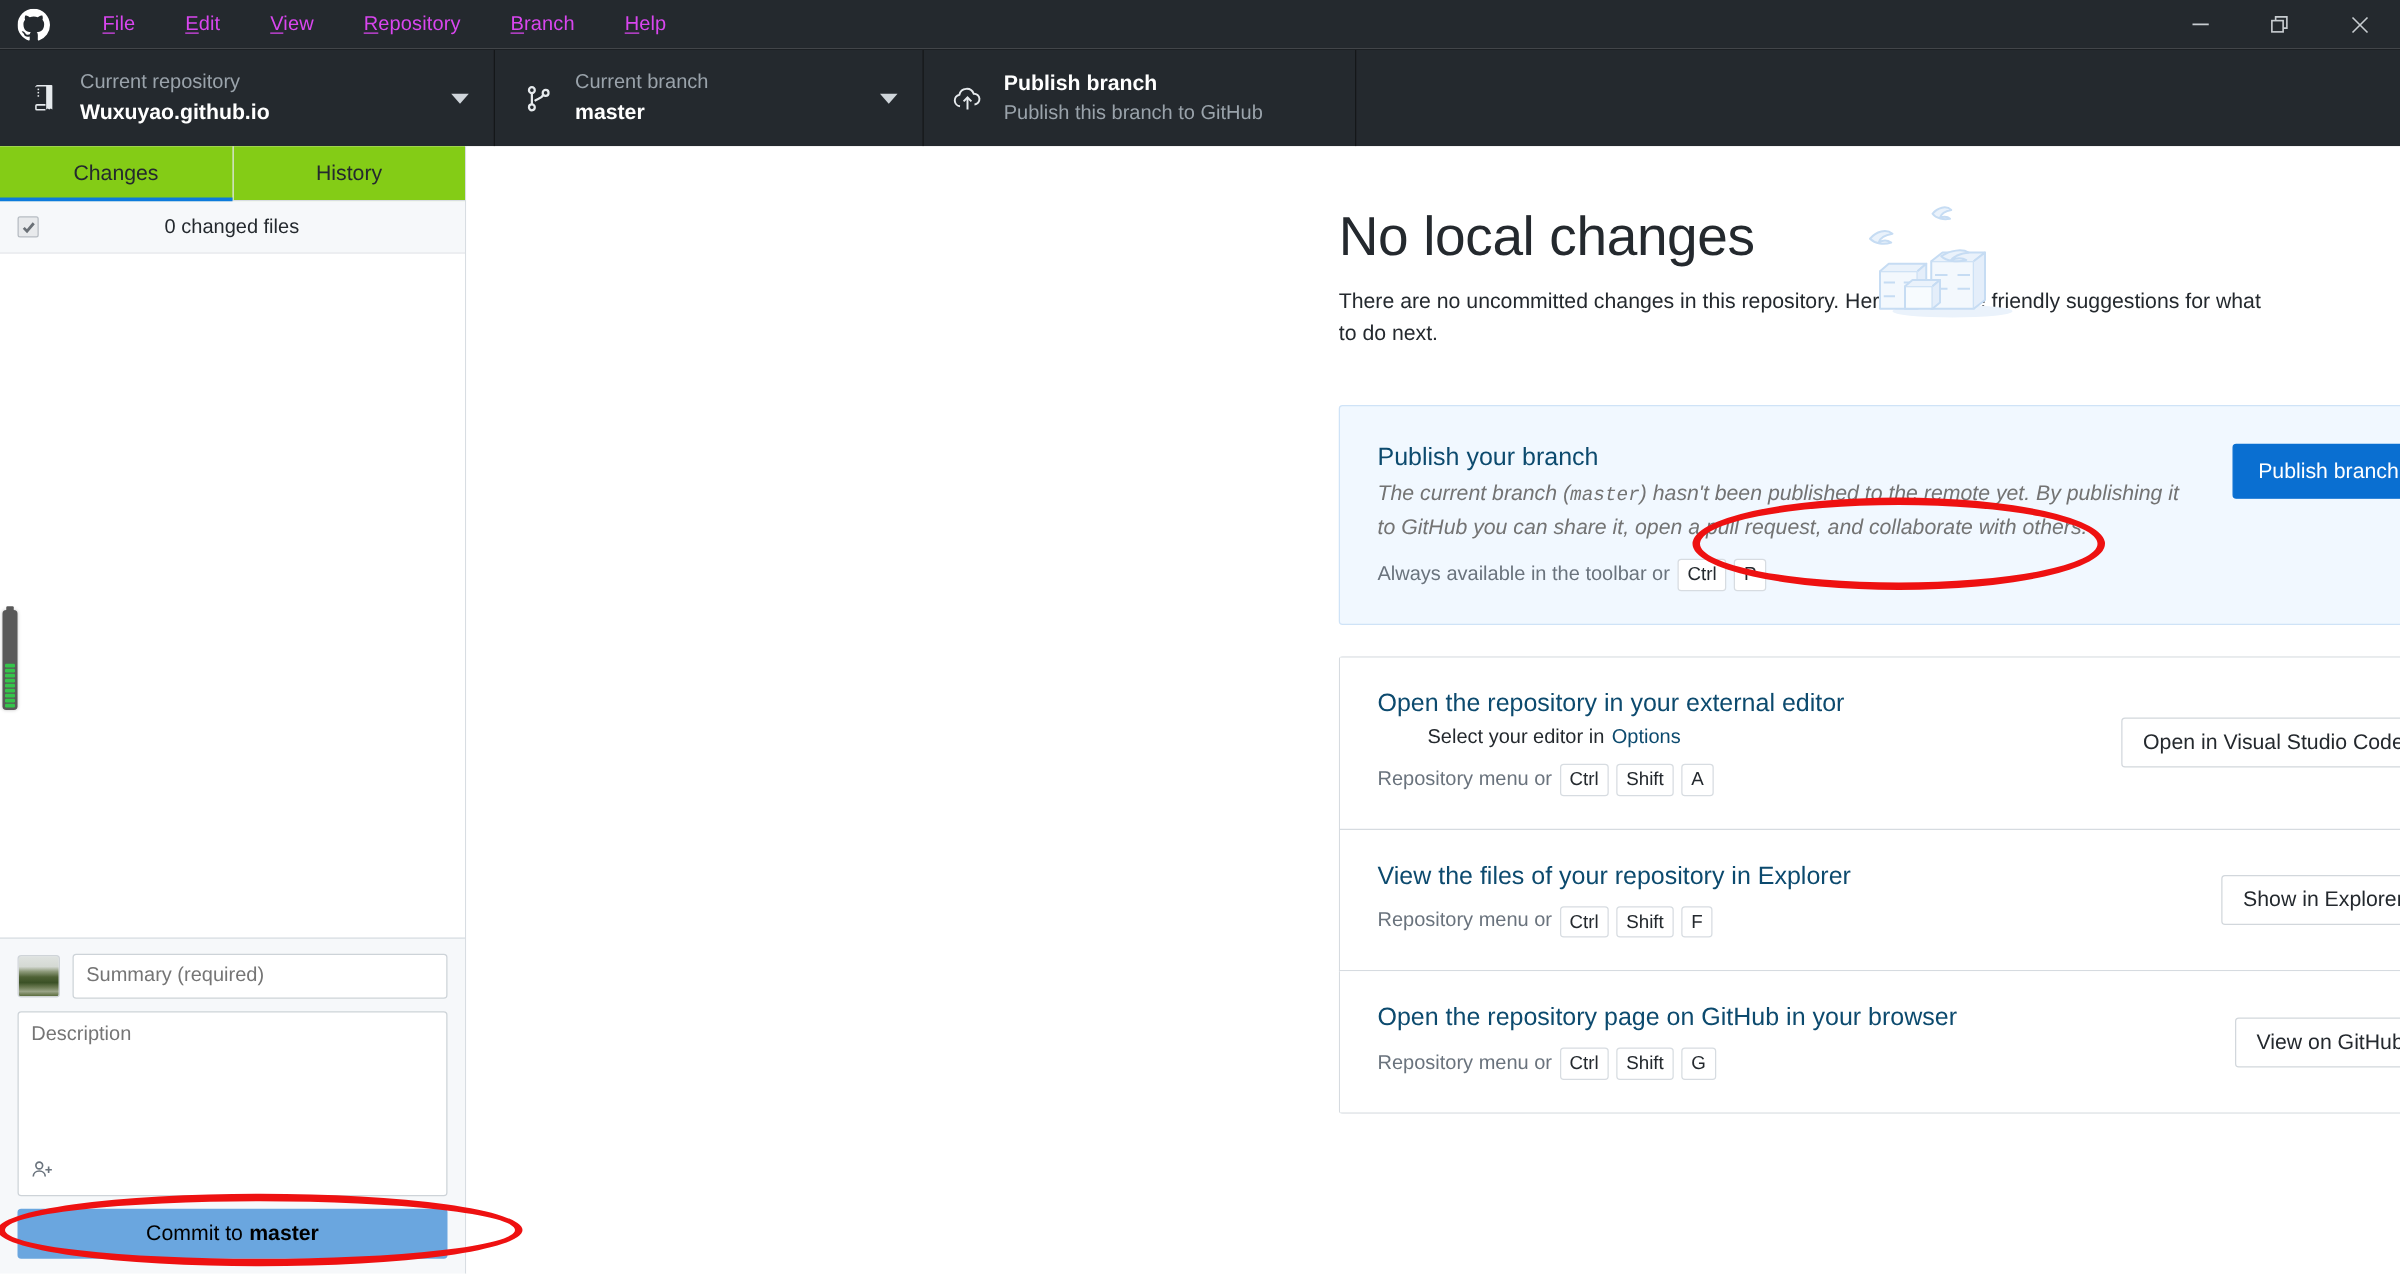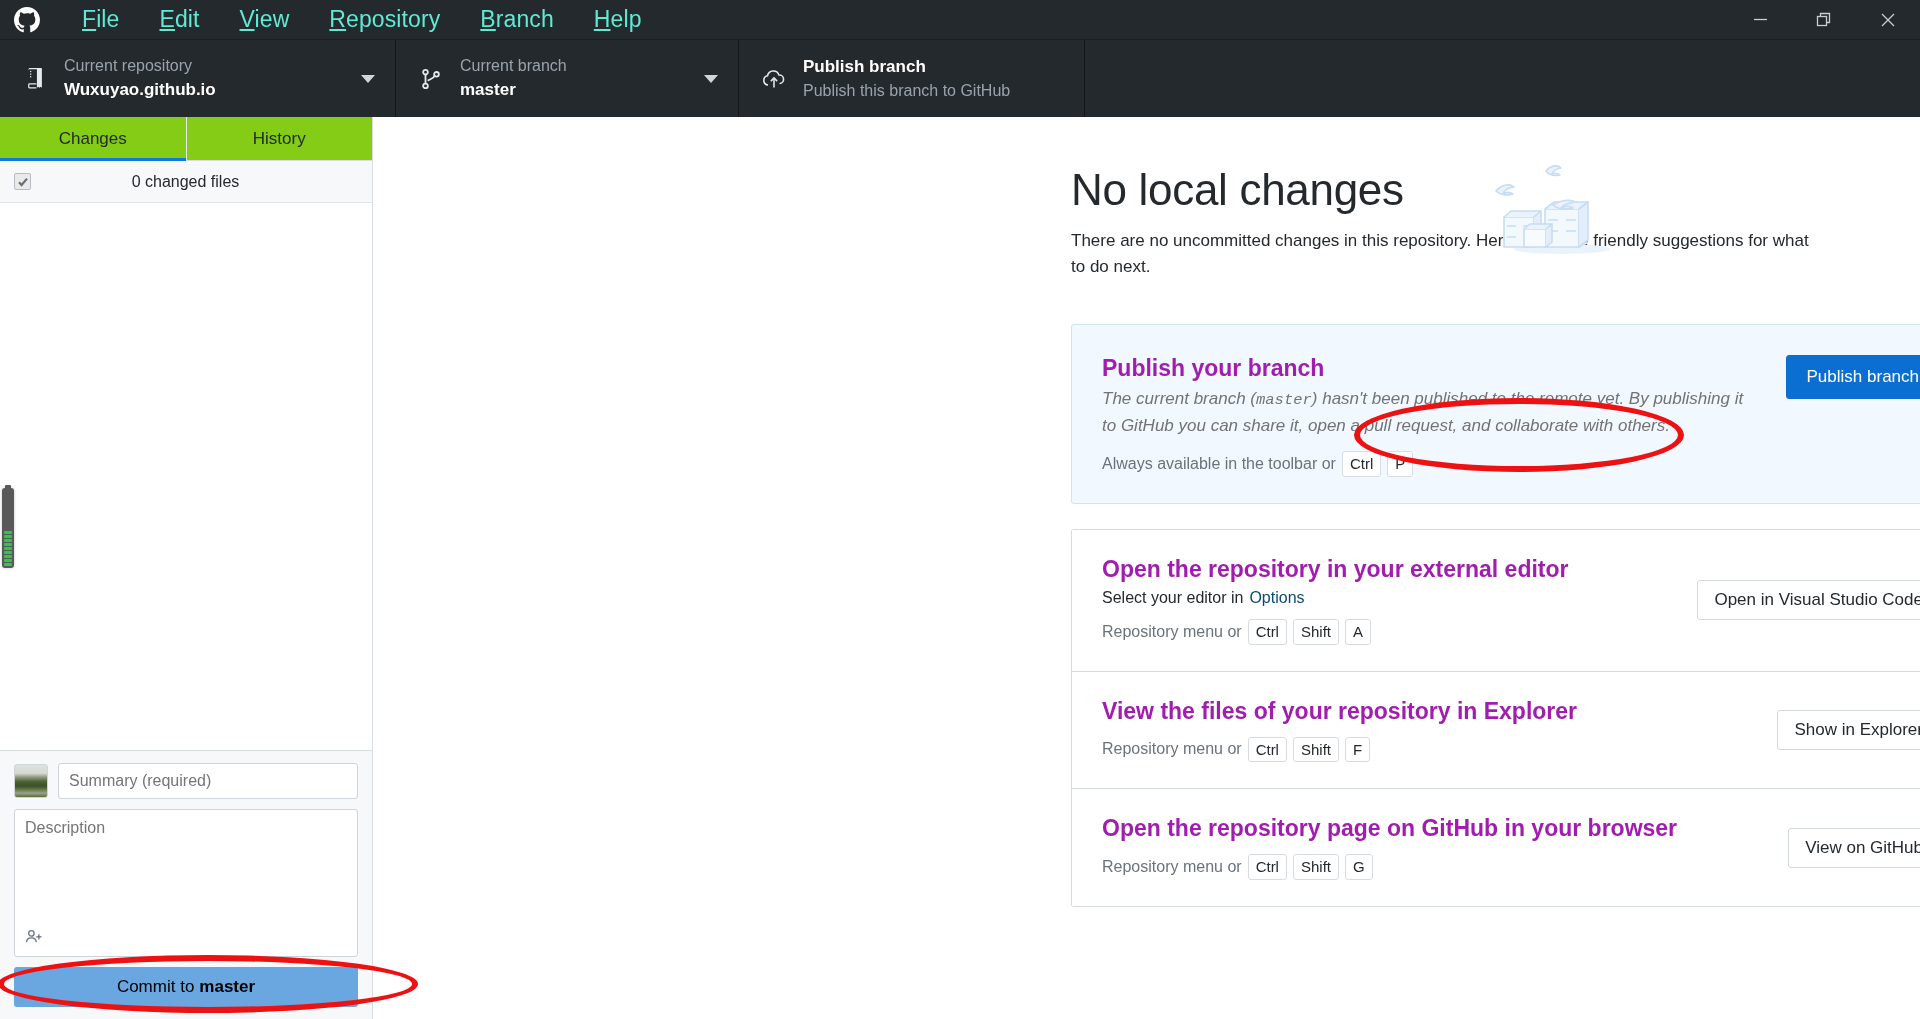--- a/index.html
+++ b/index.html
@@ -12,21 +12,21 @@
   #app { position: relative; width: 1920px; height: 1019px; }
 
   
   .titlebar {
     height: 39px; background: #24292e; display: flex; align-items: center;
     position: relative;
   }
   .gh-logo { width: 42px; display: flex; justify-content: center; align-items: center; margin-left: 6px;}
   .menu { display: flex; align-items: center; margin-left: 14px; }
   .menu-item {
-    color: #5eead4; font-size: 23px; padding: 4px 20px; cursor: default;
+    color: #d946ef; font-size: 16px; padding: 4px 20px; cursor: default;
     letter-spacing: .1px;
   }
   .menu-item u { text-decoration: underline; text-underline-offset: 2px; }
   .winctrls { position: absolute; right: 0; top: 0; height: 39px; display: flex; }
   .winctrl {
     width: 64px; height: 39px; display: flex; align-items: center; justify-content: center;
   }
   .winctrl svg { stroke: #c8cdd1; fill: none; stroke-width: 1.3; }
 
   
@@ -133,21 +133,21 @@
     border: 1px solid #d6dbe0; background: #fff; display: flex; align-items: center;
     padding: 26px 30px; gap: 20px;
   }
   .card.hero {
     background: #f1f8ff; border-color: #cfe3f7; border-radius: 3px; align-items: flex-start;
     padding: 30px 30px 26px 30px;
   }
   .card + .card { border-top: none; }
   .cards-group { margin-top: 25px; border-radius: 3px; overflow: hidden; }
   .card-body { flex: 1; min-width: 0; }
-  .card-title { font-size: 23px; font-weight: bold; color: #a21caf; margin-bottom: 4px; }
+  .card-title { font-size: 20px; font-weight: normal; color: #0c4a6e; margin-bottom: 4px; }
   .card-text { font-size: 17px; color: #737373; line-height: 1.56; max-width: 660px; font-style: italic; }
   .mono { font-family: "Liberation Mono", monospace; font-size: 15.5px; }
   .card-sub { margin-top: 12px; font-size: 16px; color: #6a737d; display: flex; align-items: center; gap: 6px; flex-wrap: wrap;}
   .kbd {
     display: inline-block; border: 1px solid #d7dce1; border-radius: 3px; background: #fff;
     padding: 1px 7px; font-size: 15px; color: #24292e; line-height: 1.45;
     font-family: "Liberation Sans", sans-serif;
   }
   a.link { color: #0c4a6e; text-decoration: none; }
   .btn {
@@ -355,21 +355,21 @@
               </div>
             </div>
             <button class="btn-primary">Publish branch</button>
           </div>
 
           <div class="cards-group">
 
             <div class="card">
               <div class="card-body">
                 <div class="card-title">Open the repository in your external editor</div>
-                <div class="card-sub" style="margin-top:6px;color:#24292e;">
+                <div class="card-sub" style="margin-top:6px;color:#24292e;margin-left:40px;">
                   <span>Select your editor in</span>
                   <a class="link" href="#">Options</a>
                 </div>
                 <div class="card-sub">
                   <span>Repository menu or</span>
                   <span class="kbd">Ctrl</span>
                   <span class="kbd">Shift</span>
                   <span class="kbd">A</span>
                 </div>
               </div>

